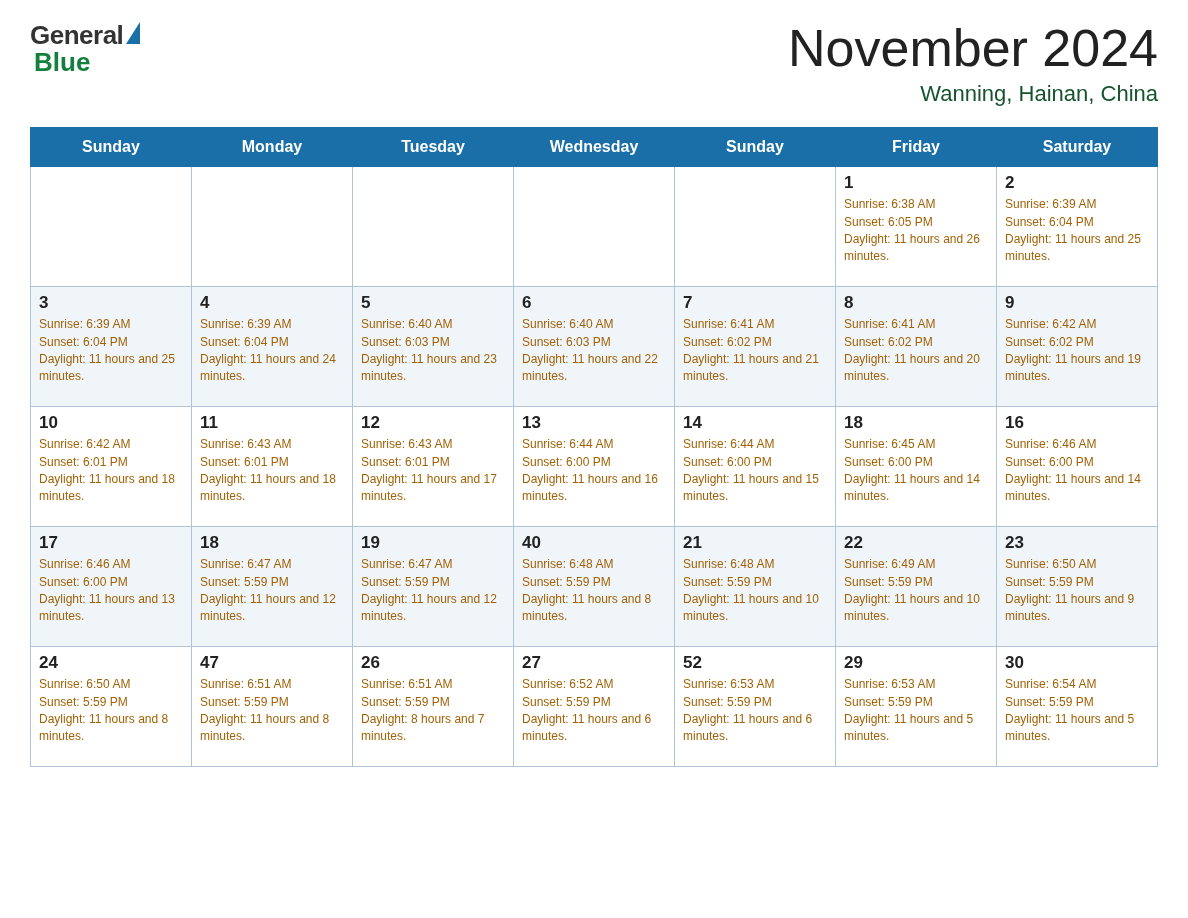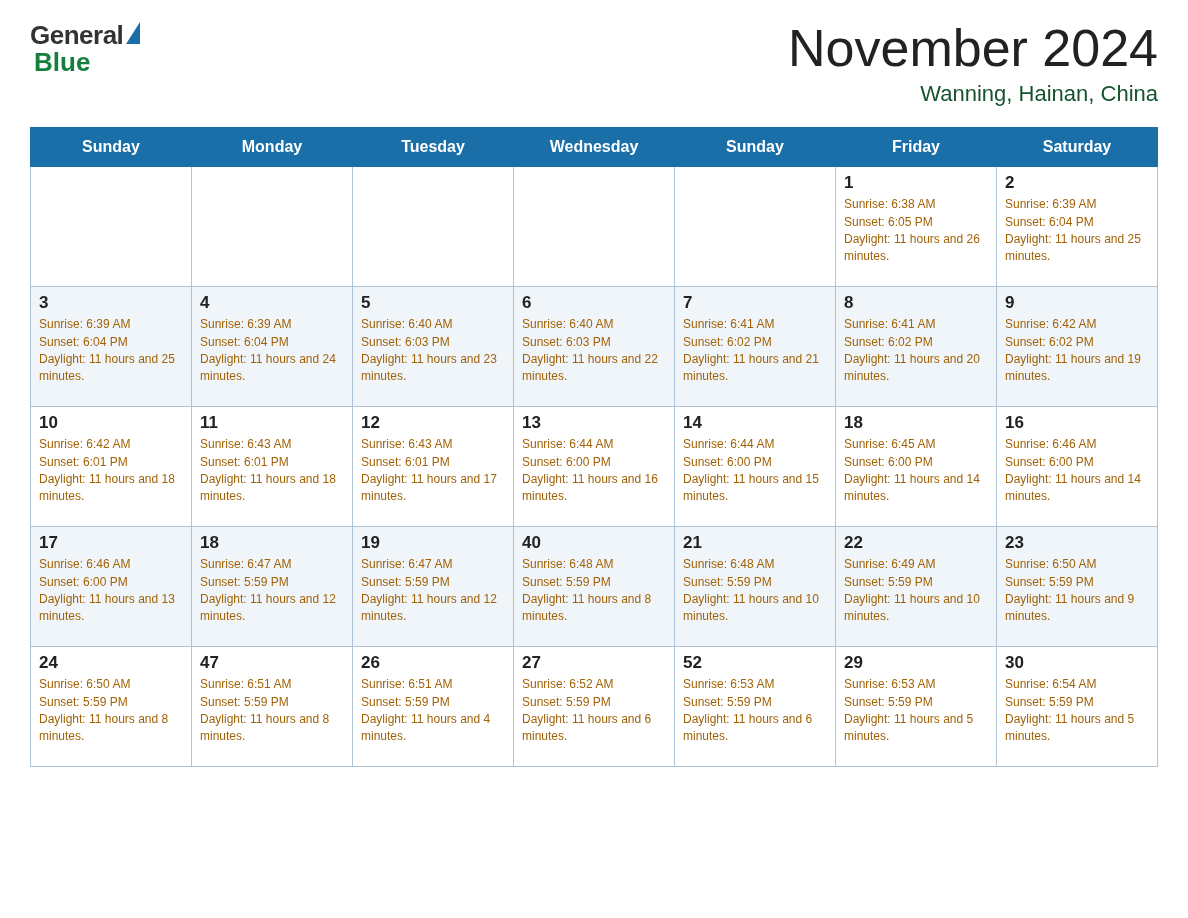--- a/index.html
+++ b/index.html
@@ -250,21 +250,21 @@
         <td>
           <span class="day-number">24</span>
           <div class="day-info"><span>Sunrise: 6:50 AM</span><br><span>Sunset: 5:59 PM</span><br><span>Daylight: 11 hours and 8 minutes.</span></div>
         </td>
         <td>
           <span class="day-number">47</span>
           <div class="day-info"><span>Sunrise: 6:51 AM</span><br><span>Sunset: 5:59 PM</span><br><span>Daylight: 11 hours and 8 minutes.</span></div>
         </td>
         <td>
           <span class="day-number">26</span>
-          <div class="day-info"><span>Sunrise: 6:51 AM</span><br><span>Sunset: 5:59 PM</span><br><span>Daylight: 11 hours and 4 minutes.</span></div>
+          <div class="day-info"><span>Sunrise: 6:51 AM</span><br><span>Sunset: 5:59 PM</span><br><span>Daylight: 8 hours and 7 minutes.</span></div>
         </td>
         <td>
           <span class="day-number">27</span>
           <div class="day-info"><span>Sunrise: 6:52 AM</span><br><span>Sunset: 5:59 PM</span><br><span>Daylight: 11 hours and 6 minutes.</span></div>
         </td>
         <td>
           <span class="day-number">52</span>
           <div class="day-info"><span>Sunrise: 6:53 AM</span><br><span>Sunset: 5:59 PM</span><br><span>Daylight: 11 hours and 6 minutes.</span></div>
         </td>
         <td>

